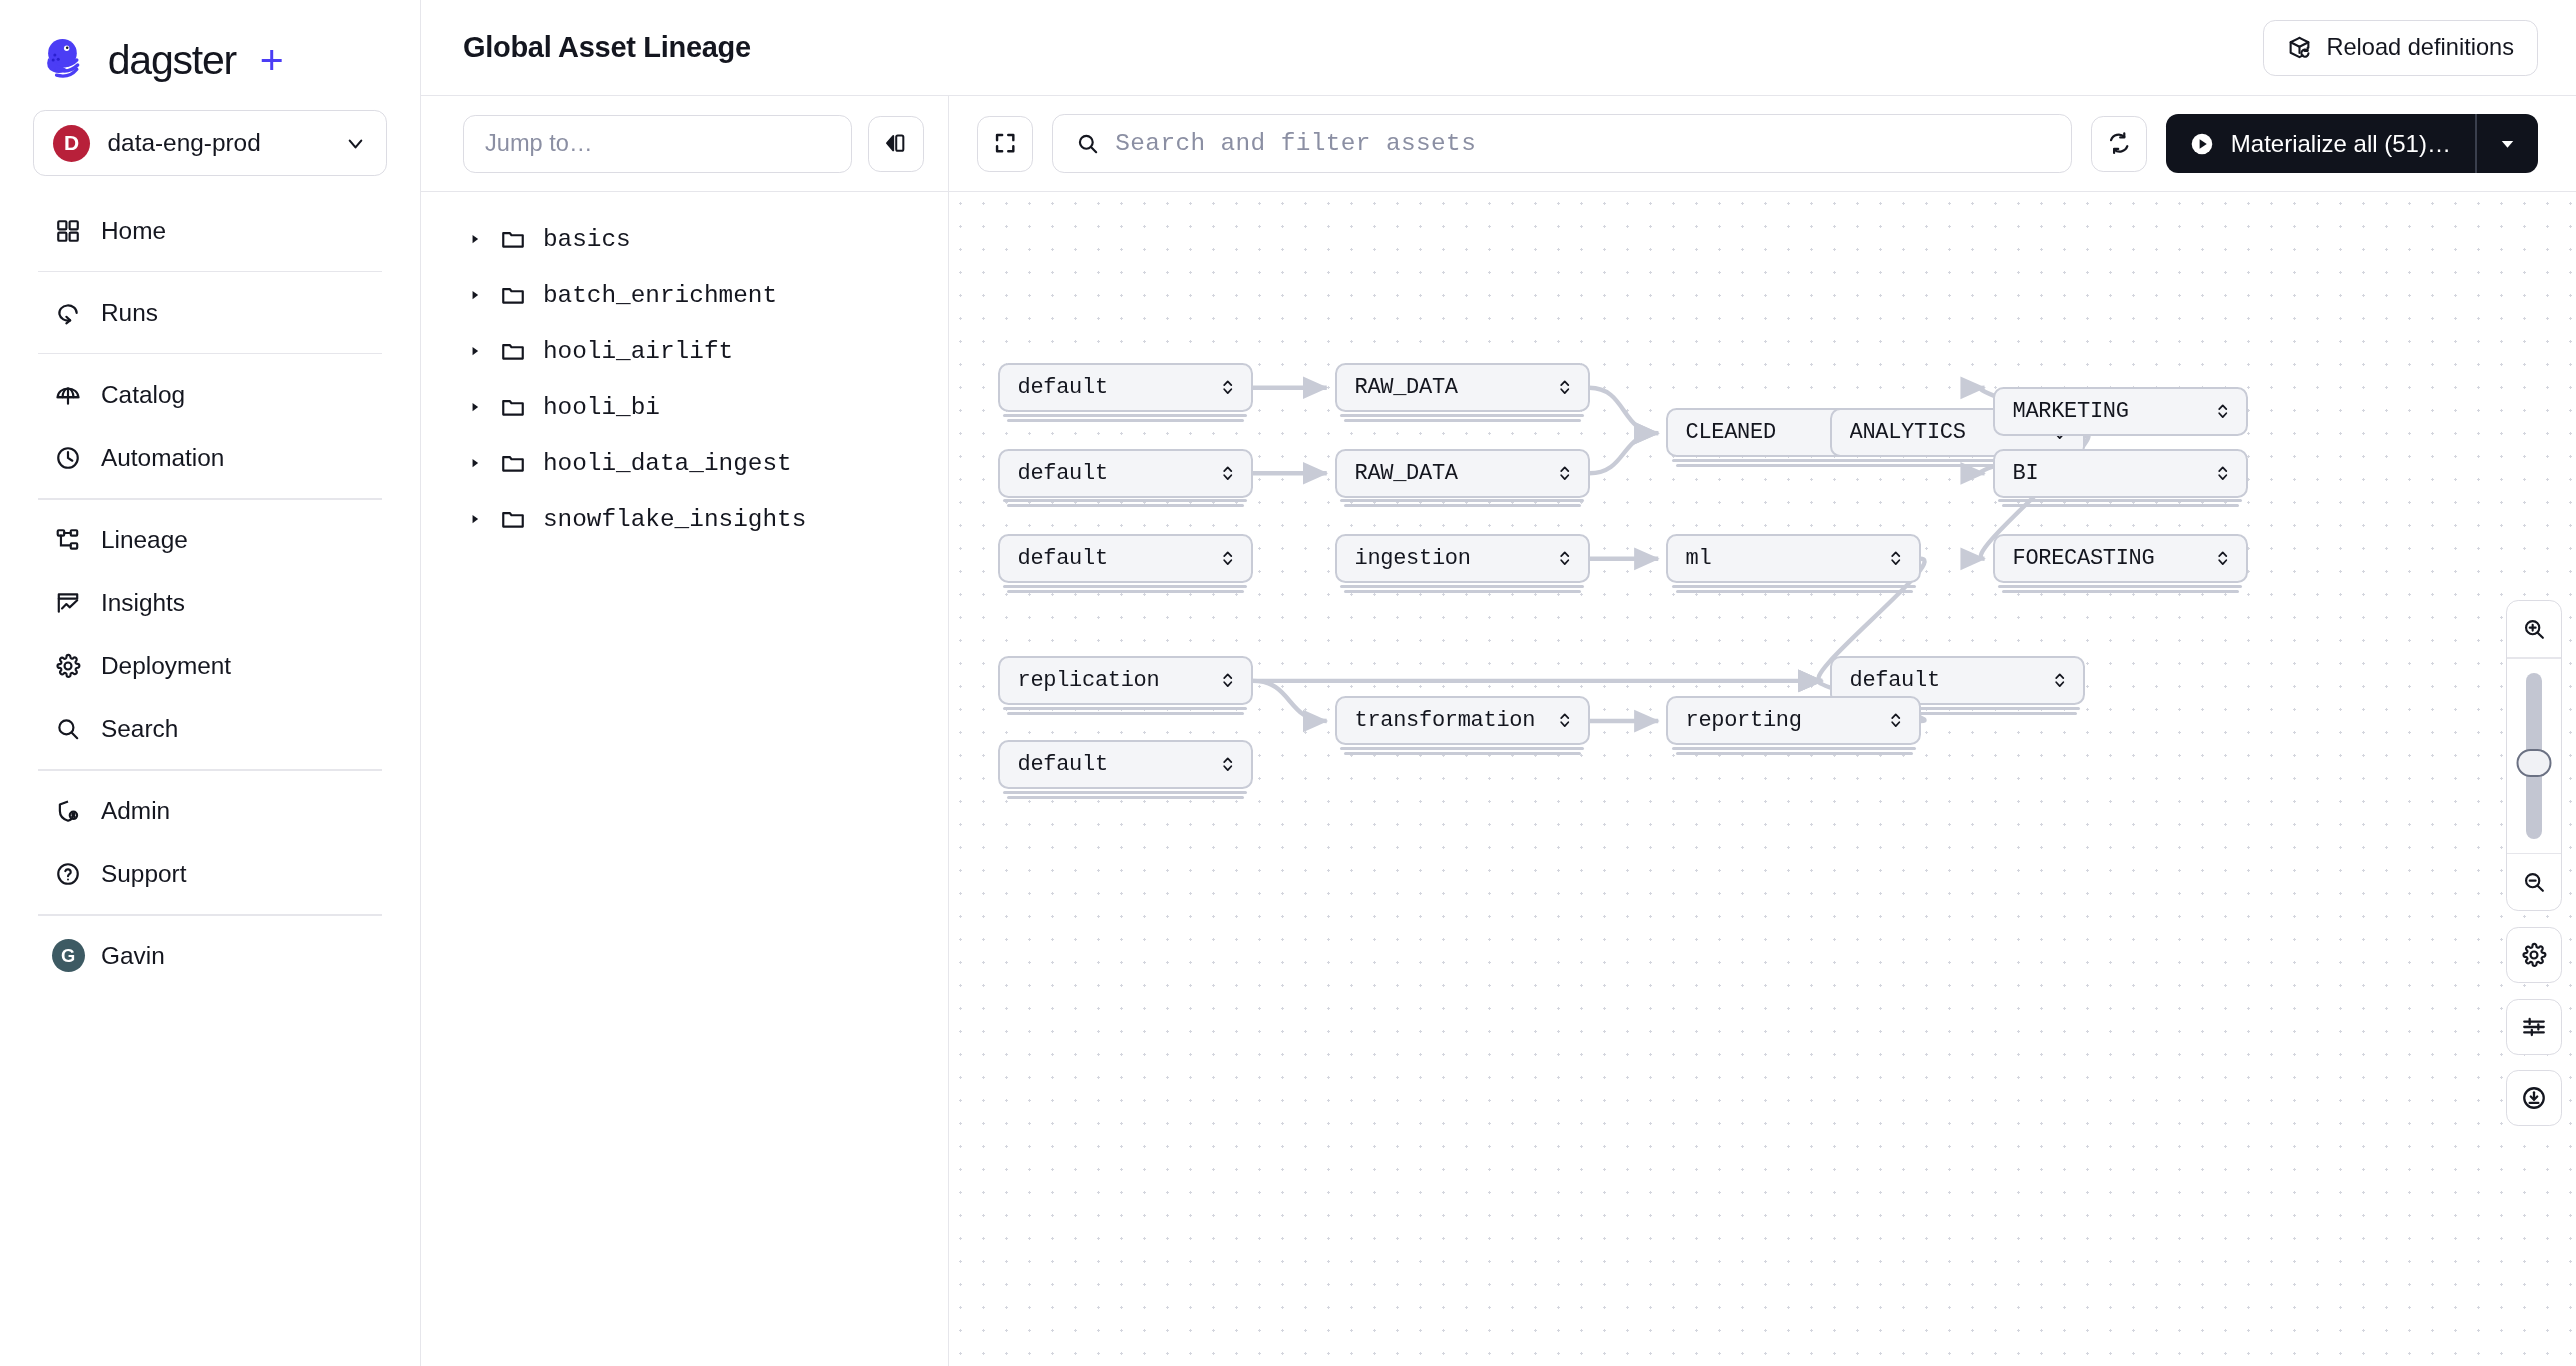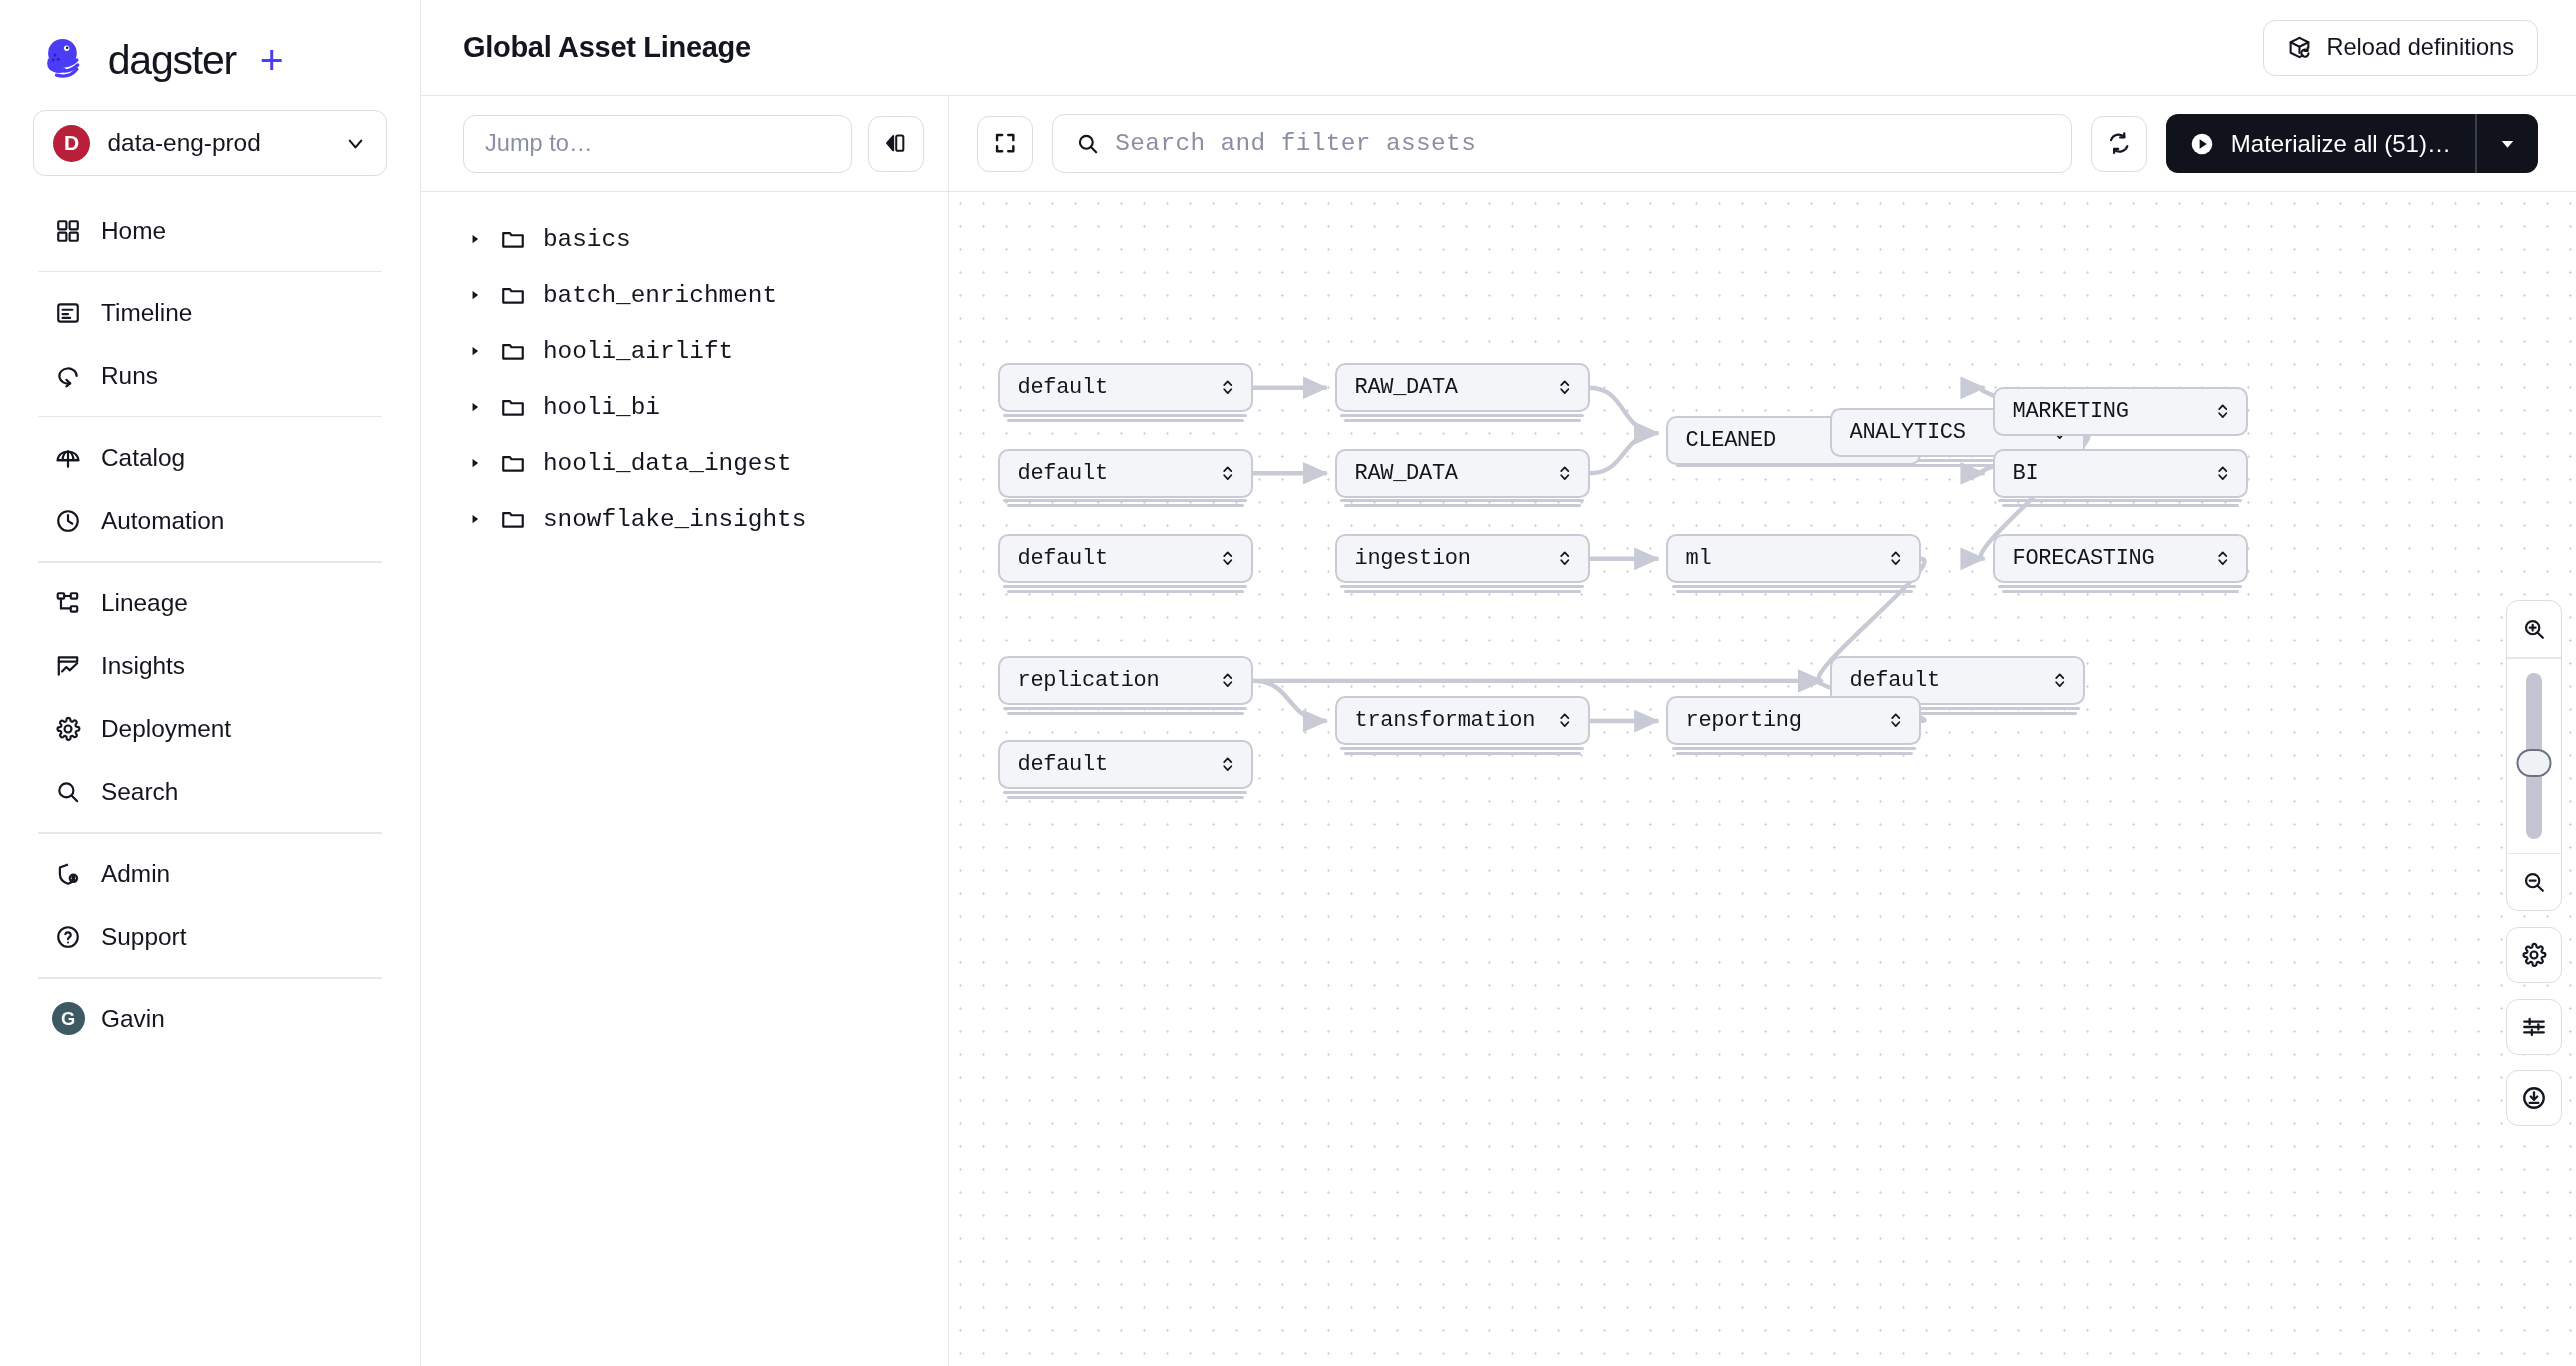--- a/index.html
+++ b/index.html
@@ -263,31 +263,20 @@
               <rect x="13.5" y="3" width="7.5" height="7.5" rx="1"></rect>
               <rect x="3" y="13.5" width="7.5" height="7.5" rx="1"></rect>
               <rect x="13.5" y="13.5" width="7.5" height="7.5" rx="1"></rect>
             </svg>
         </span>
         <span>Home</span>
       </div>
 
       <div class="nav-divider"></div>
 
-      <div class="nav-item">
-        <span class="ico">
-          <svg viewBox="0 0 24 24" width="26" height="26" fill="none" stroke="#14161f" stroke-width="2" stroke-linecap="round">
-              <rect x="3" y="4" width="18" height="16" rx="2"></rect>
-              <line x1="7" y1="9" x2="16" y2="9"></line>
-              <line x1="7" y1="13" x2="12" y2="13"></line>
-              <line x1="7" y1="16.5" x2="14" y2="16.5"></line>
-            </svg>
-        </span>
-        <span>Timeline</span>
-      </div>
 
       <div class="nav-item">
         <span class="ico">
           <svg viewBox="0 0 24 24" width="26" height="26" fill="none" stroke="#14161f" stroke-width="2" stroke-linecap="round" stroke-linejoin="round">
               <path d="M20 12a8 7 0 1 0-6 6.8"></path>
               <polyline points="10.5 15.5 14 18.8 10.5 21.5"></polyline>
             </svg>
         </span>
         <span>Runs</span>
       </div>
@@ -612,21 +601,21 @@
             <div class="node" style="left: 386px; top: 171px; width: 255px;">
               <span class="node-label">RAW_DATA</span>
               <span class="node-expand">
                 <svg viewBox="0 0 12 24" width="17.5" height="24.4" fill="none" stroke="#14161f" stroke-width="1.7" stroke-linecap="round" stroke-linejoin="round">
                   <polyline points="2.5 10 6 6.2 9.5 10"></polyline>
                   <polyline points="2.5 14 6 17.8 9.5 14"></polyline>
                 </svg>
               </span>
             </div>
             <div class="node-stack" style="left: 723px; top: 267px; width: 244px;"></div>
-            <div class="node" style="left: 717px; top: 216px; width: 255px; margin-top: 8px;">
+            <div class="node" style="left: 717px; top: 216px; width: 255px;">
               <span class="node-label">CLEANED</span>
               <span class="node-expand">
                 <svg viewBox="0 0 12 24" width="17.5" height="24.4" fill="none" stroke="#14161f" stroke-width="1.7" stroke-linecap="round" stroke-linejoin="round">
                   <polyline points="2.5 10 6 6.2 9.5 10"></polyline>
                   <polyline points="2.5 14 6 17.8 9.5 14"></polyline>
                 </svg>
               </span>
             </div>
             <div class="node-stack" style="left: 887px; top: 267px; width: 244px;"></div>
             <div class="node" style="left: 881px; top: 216px; width: 255px;">

